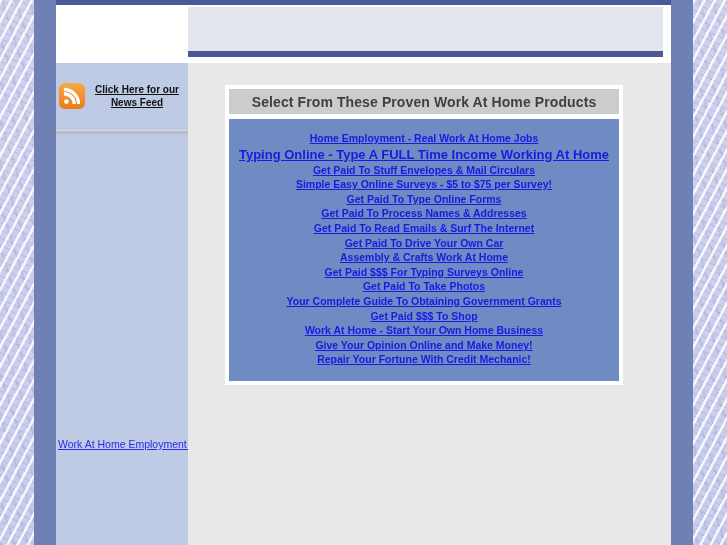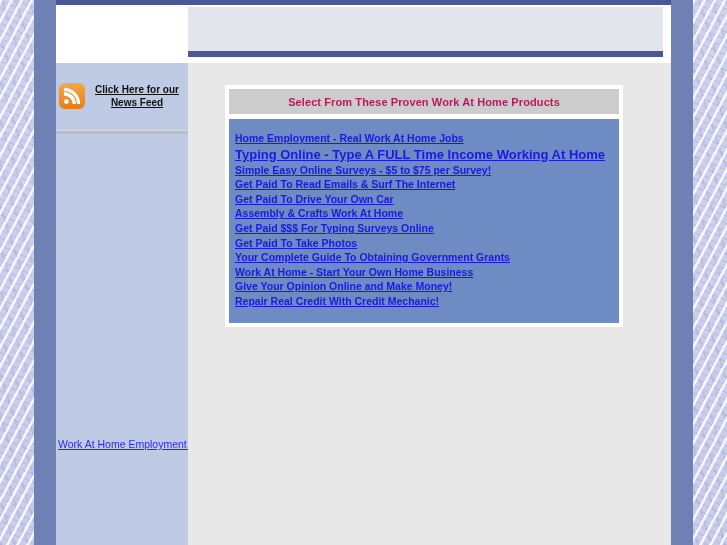--- a/index.html
+++ b/index.html
@@ -151,31 +151,31 @@
     box-sizing: border-box;
   }
   #card-title-bar {
     background: #cccccc;
     height: 25px;
     display: flex;
     align-items: center;
     justify-content: center;
   }
   #card-title {
-    font-size: 11px;
+    font-size: 14px;
     font-weight: bold;
-    color: #be185d;
+    color: #404040;
     letter-spacing: .1px;
     white-space: nowrap;
   }
   #card-body {
     background: #6e8bc4;
     margin-top: 5px;
     padding: 12px 6px 14px 6px;
-    text-align: left;
+    text-align: center;
   }
   .product-link {
     display: block;
     color: #1a1ae0;
     text-decoration: underline;
     font-weight: bold;
     font-size: 10.5px;
     line-height: 14.6px;
     cursor: pointer;
     white-space: nowrap;
@@ -223,28 +223,32 @@
 
     <div id="main">
       <div id="product-card">
         <div id="card-title-bar">
           <span id="card-title">Select From These Proven Work At Home Products</span>
         </div>
         <div id="card-body">
 
         <a href="#" class="product-link">Home Employment - Real Work At Home Jobs</a>
             <a href="#" class="product-link big">Typing Online - Type A FULL Time Income Working At Home</a>
+            <a href="#" class="product-link">Get Paid To Stuff Envelopes &amp; Mail Circulars</a>
             <a href="#" class="product-link">Simple Easy Online Surveys - $5 to $75 per Survey!</a>
+            <a href="#" class="product-link">Get Paid To Type Online Forms</a>
+            <a href="#" class="product-link">Get Paid To Process Names &amp; Addresses</a>
             <a href="#" class="product-link">Get Paid To Read Emails &amp; Surf The Internet</a>
             <a href="#" class="product-link">Get Paid To Drive Your Own Car</a>
             <a href="#" class="product-link">Assembly &amp; Crafts Work At Home</a>
             <a href="#" class="product-link">Get Paid $$$ For Typing Surveys Online</a>
             <a href="#" class="product-link">Get Paid To Take Photos</a>
             <a href="#" class="product-link">Your Complete Guide To Obtaining Government Grants</a>
+            <a href="#" class="product-link">Get Paid $$$ To Shop</a>
             <a href="#" class="product-link">Work At Home - Start Your Own Home Business</a>
             <a href="#" class="product-link">Give Your Opinion Online and Make Money!</a>
-            <a href="#" class="product-link">Repair Real Credit With Credit Mechanic!</a>
+            <a href="#" class="product-link">Repair Your Fortune With Credit Mechanic!</a>
           </div>
       </div>
     </div>
 
   </div>
 </div>
 
 </body></html>

